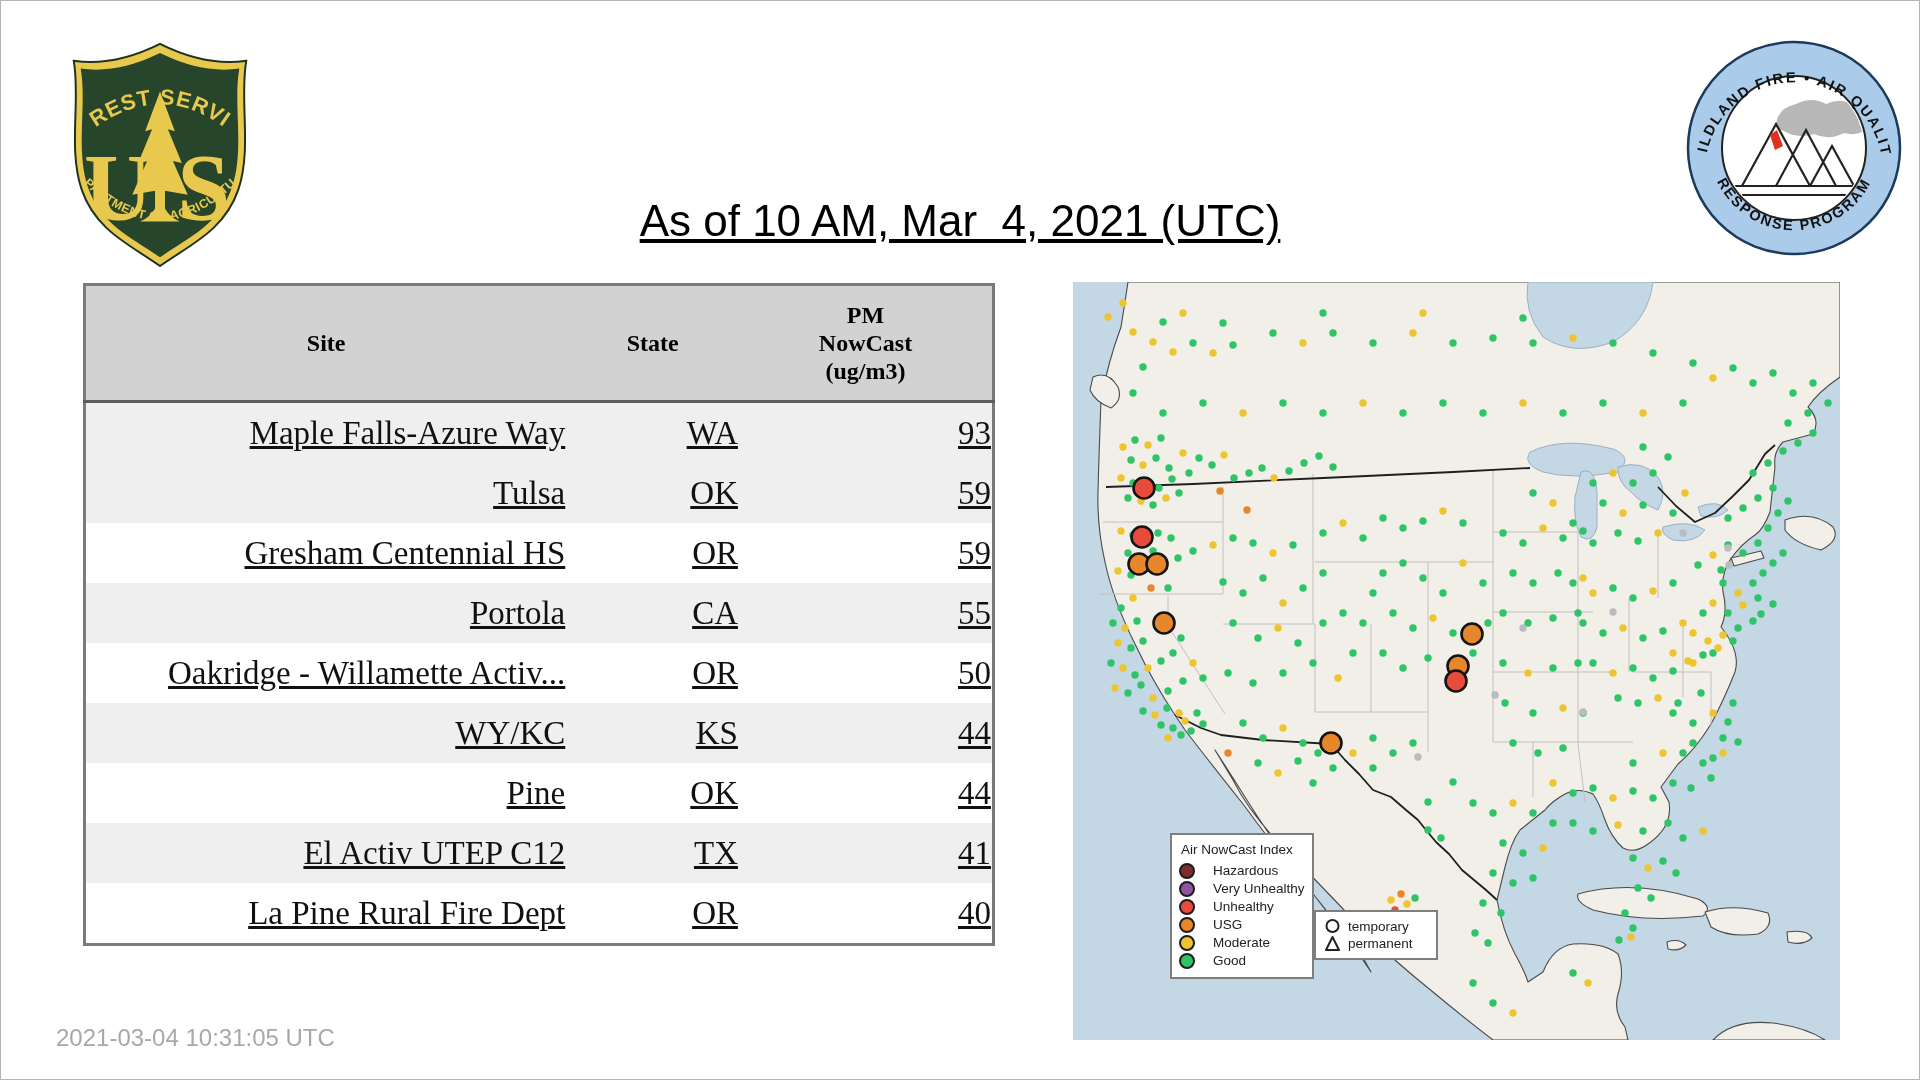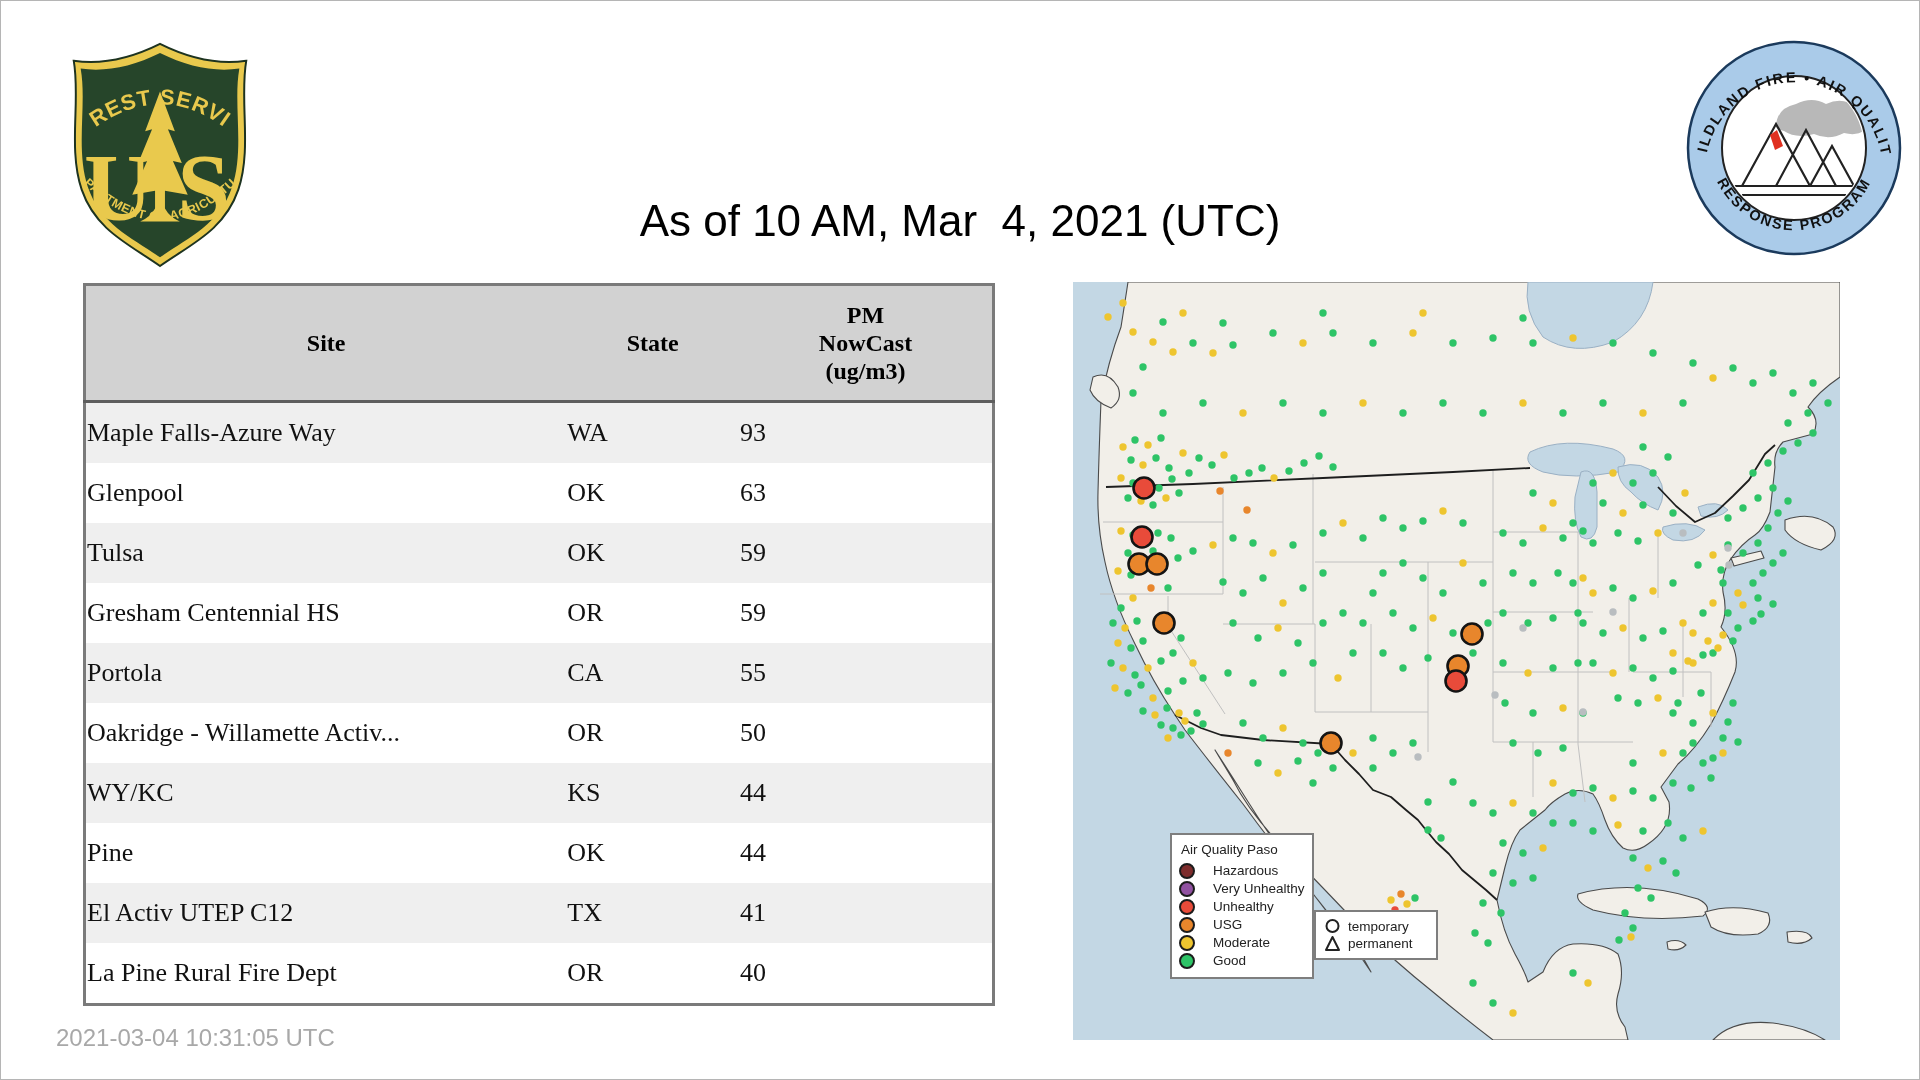--- a/index.html
+++ b/index.html
@@ -2,30 +2,30 @@
 <html><head>
 <meta charset="utf-8">
 <style>
   html,body{margin:0;padding:0;background:#ffffff;}
   .page{position:relative;width:1920px;height:1080px;background:#fff;overflow:hidden;
         box-shadow:inset 0 0 0 1px #b5b5b5;font-family:"Liberation Sans",sans-serif;}
   
   .title{position:absolute;left:0;right:0;top:66px;text-align:center;
          font-size:65px;color:#000;white-space:pre;}
   .subtitle{position:absolute;left:0;right:0;top:196px;text-align:center;
-            font-size:44px;color:#000;white-space:pre;}
+            font-size:44px;color:#000;white-space:pre;text-decoration:underline;}
   
   .fs-logo{position:absolute;left:60px;top:40px;width:200px;height:228px;}
   .wf-logo{position:absolute;left:1684px;top:38px;width:220px;height:220px;}
   
   .nowcast{position:absolute;left:83px;top:283px;width:912px;border-collapse:collapse;
            border:3px solid #7a7a7a;font-family:"Liberation Serif",serif;table-layout:fixed;}
   .nowcast thead th{background:#d2d2d2;font-size:24px;font-weight:bold;text-align:center;
            height:112px;vertical-align:middle;border-bottom:3px solid #5d5d5d;line-height:1.18;}
-  .nowcast tbody td{font-size:26px;text-align:left;height:58px;vertical-align:middle;color:#111;}
+  .nowcast tbody td{font-size:33px;text-align:right;height:58px;vertical-align:middle;color:#111;text-decoration:underline;}
   .nowcast tbody tr.shade{background:#efefef;}
   .nowcast tbody tr{background:#ffffff;}
   
   .stamp{position:absolute;left:56px;top:1024px;font-size:24px;color:#a8a8a8;}
   
   .map{position:absolute;left:1073px;top:282px;width:767px;height:758px;}
   .map svg{position:absolute;left:0;top:0;}
   .legend{position:absolute;background:#fff;border:2px solid #7e7e7e;
           font-size:13.5px;color:#222;line-height:17px;}
   .aqi{left:97px;top:551px;width:126px;padding:5px 7px 7px 7px;}
@@ -99,25 +99,20 @@
           <div>NowCast</div>
           <div>(ug/m3)</div>
         </th>
       </tr>
     </thead>
     <tbody>
         <tr class="shade">
           <td>Maple Falls-Azure Way</td>
           <td>WA</td>
           <td>93</td>
-        </tr>
-        <tr>
-          <td>Glenpool</td>
-          <td>OK</td>
-          <td>63</td>
         </tr>
         <tr class="shade">
           <td>Tulsa</td>
           <td>OK</td>
           <td>59</td>
         </tr>
         <tr>
           <td>Gresham Centennial HS</td>
           <td>OR</td>
           <td>59</td>
@@ -586,21 +581,21 @@
           <circle cx="84" cy="282" r="10.5" fill="#e8862c" stroke="#141414" stroke-width="2.6"></circle>
           <circle cx="91" cy="341" r="10.5" fill="#e8862c" stroke="#141414" stroke-width="2.6"></circle>
           <circle cx="399" cy="352" r="10.5" fill="#e8862c" stroke="#141414" stroke-width="2.6"></circle>
           <circle cx="385" cy="384" r="10.5" fill="#e8862c" stroke="#141414" stroke-width="2.6"></circle>
           <circle cx="383" cy="399" r="10.5" fill="#e84b3a" stroke="#141414" stroke-width="2.6"></circle>
           <circle cx="258" cy="461" r="10.5" fill="#e8862c" stroke="#141414" stroke-width="2.6"></circle>
         </g>
     </svg>
 
     <div class="legend aqi">
-      <div class="aqi-title">Air Quality Paso</div>
+      <div class="aqi-title">Air NowCast Index</div>
       <div>
           <div class="aqi-row">
             <span class="swatch" style="background: rgb(126, 45, 45);"></span>
             <span>Hazardous</span>
           </div>
           <div class="aqi-row">
             <span class="swatch" style="background: rgb(145, 82, 161);"></span>
             <span>Very Unhealthy</span>
           </div>
           <div class="aqi-row">

